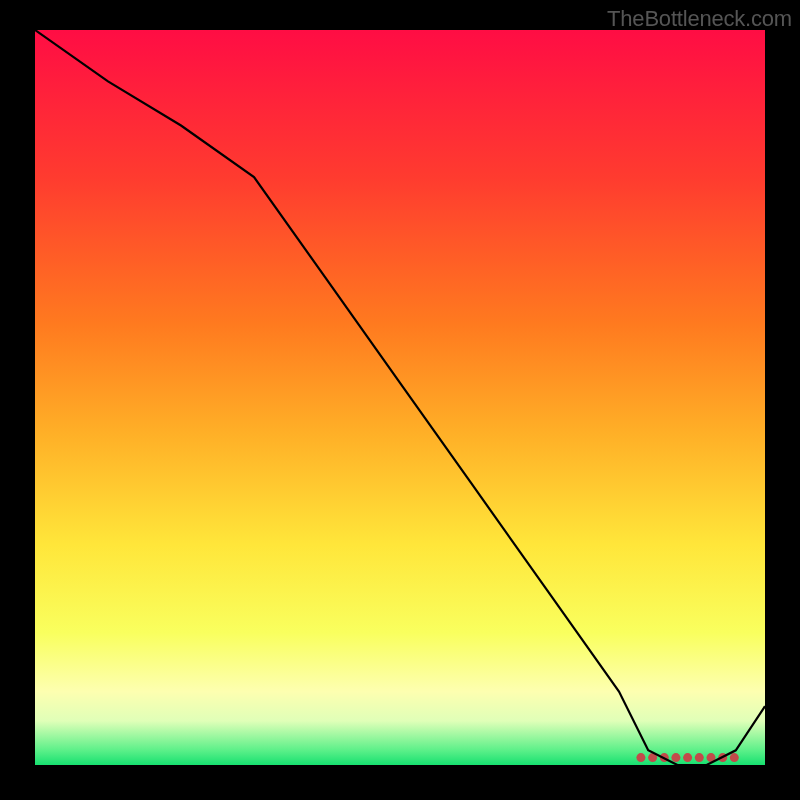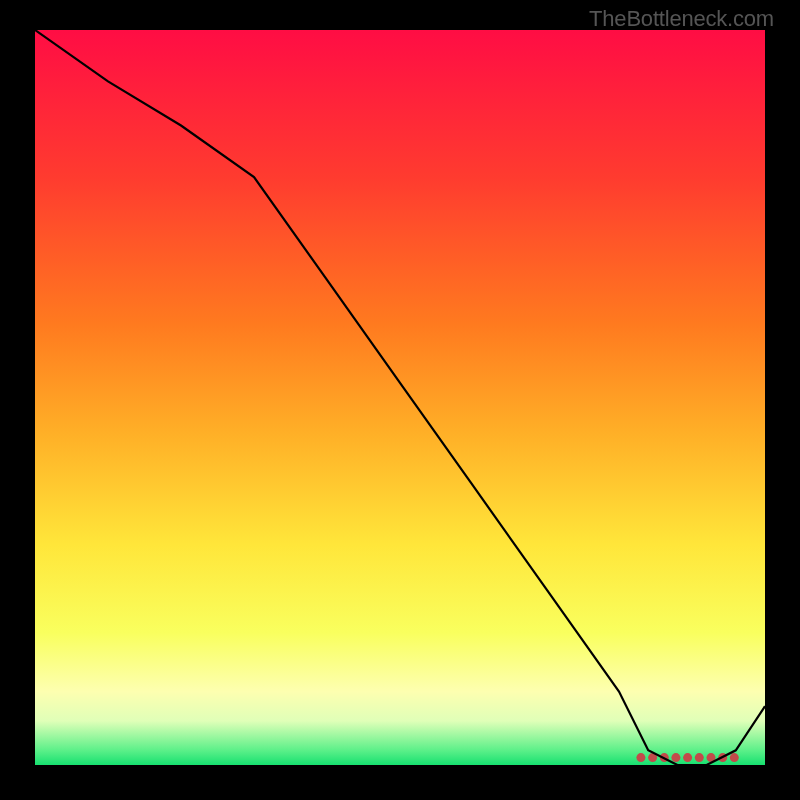--- a/index.html
+++ b/index.html
@@ -13,21 +13,21 @@
   }
   .frame {
     position: relative;
     width: 800px;
     height: 800px;
     background: #000;
   }
   .watermark {
     position: absolute;
     top: 6px;
-    right: 26px;
+    right: 8px;
     color: #555;
     font-size: 22px;
     font-weight: 500;
     letter-spacing: -0.2px;
     z-index: 4;
   }
   .plot-wrap {
     position: absolute;
     left: 35px;
     top: 30px;

